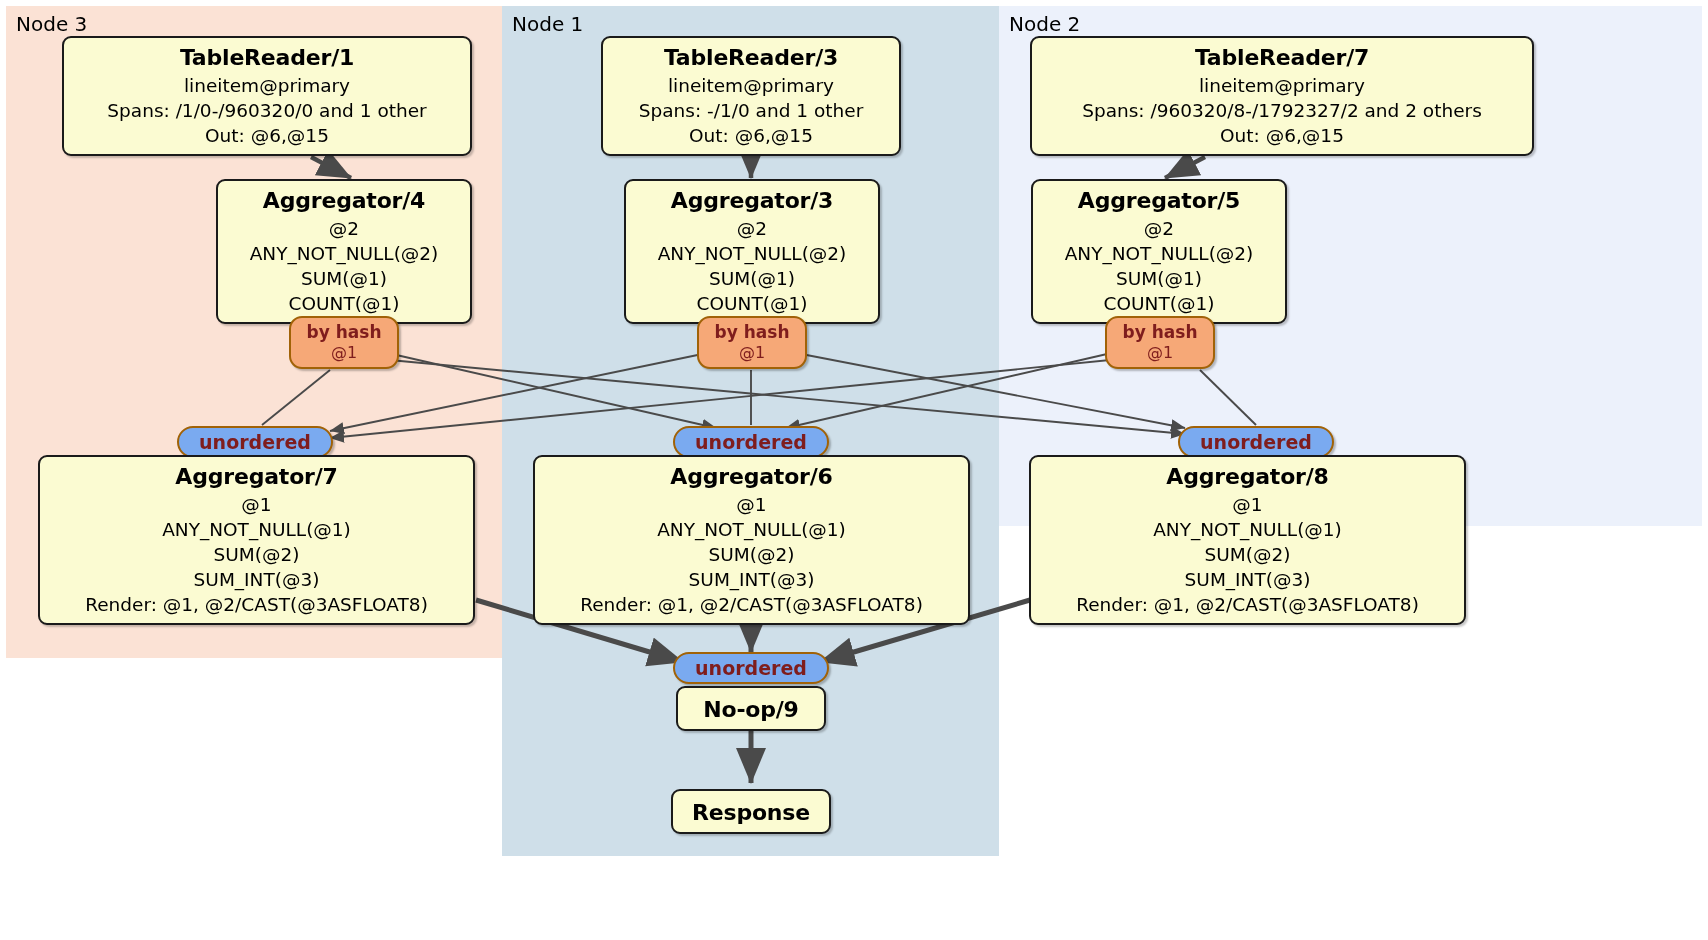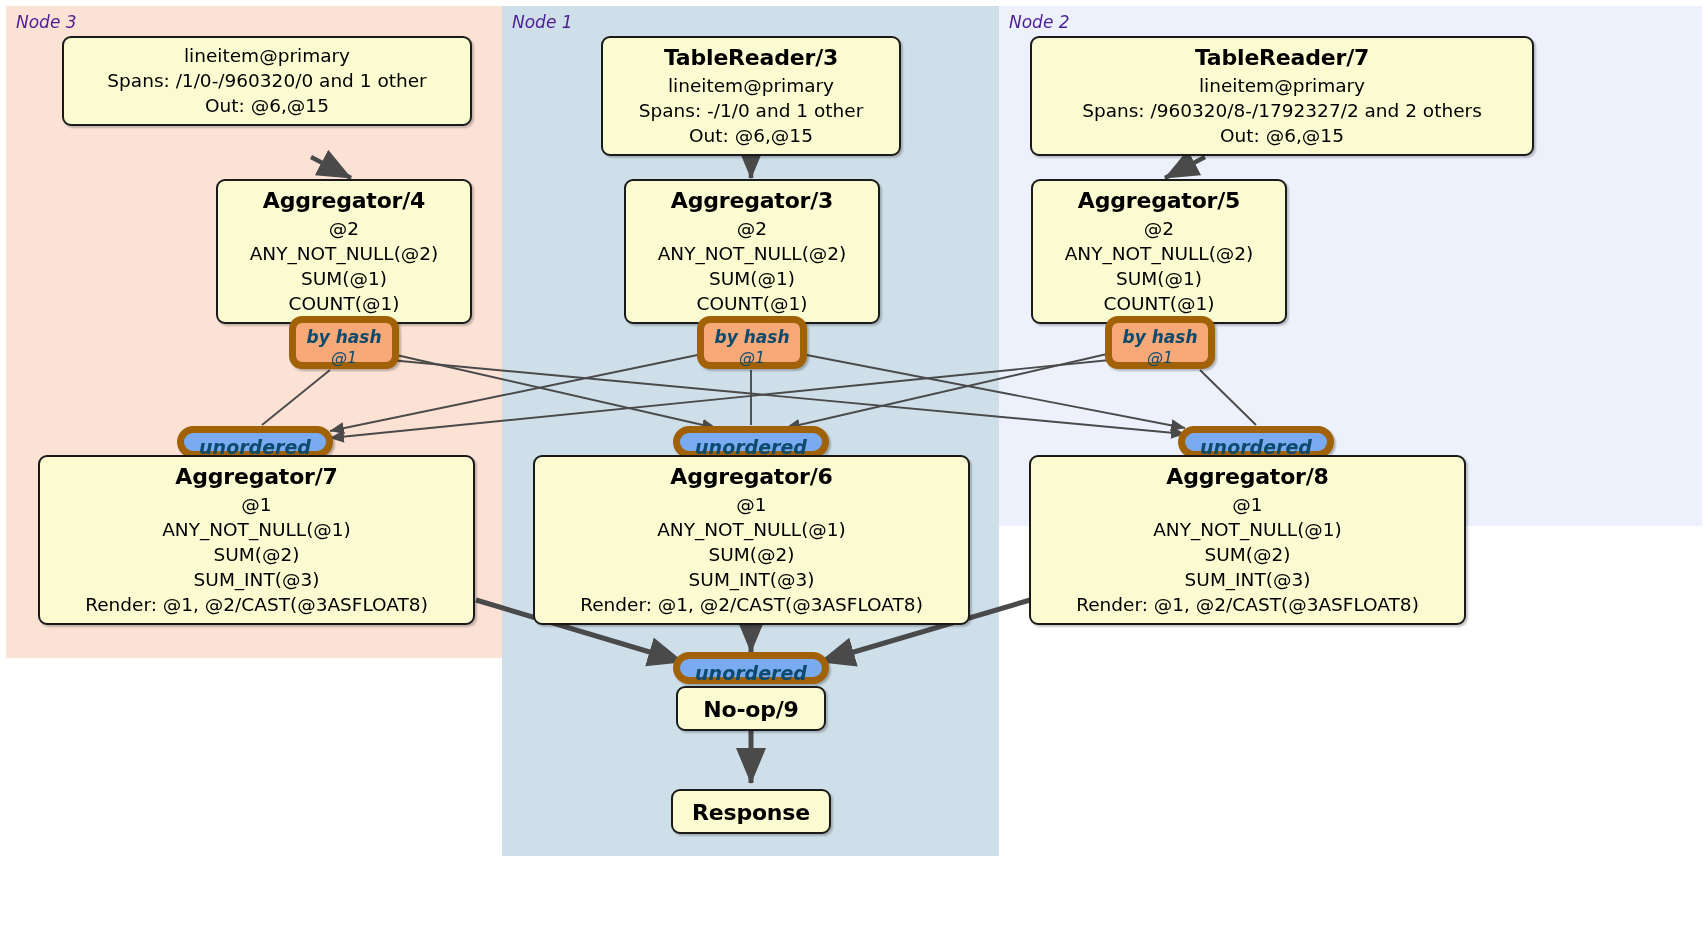--- a/index.html
+++ b/index.html
@@ -17,25 +17,24 @@
   }
   
   .panel {
     position: absolute;
     box-sizing: border-box;
   }
   .panel-label {
     position: absolute;
     top: 6px;
     left: 10px;
-    font-size: 17px;
-    color: #4c1d95;
+    font-size: 20px;
+    color: #000000;
     font-family: "DejaVu Sans", sans-serif;
     white-space: nowrap;
-    font-style: italic;
   }
   
   #edges {
     position: absolute;
     left: 0;
     top: 0;
     width: 1708px;
     height: 940px;
     pointer-events: none;
   }
@@ -68,25 +67,24 @@
     padding: 8px 14px 5px 14px;
   }
   .proc.compact .ttl {
     font-size: 22px;
     line-height: 28px;
   }
   
   .pill {
     position: absolute;
     box-sizing: border-box;
-    border: 7px solid #a16207;
+    border: 2px solid #a16207;
     text-align: center;
-    color: #0c4a6e;
+    color: #7f1d1d;
     box-shadow: 2px 2px 2px rgba(0,0,0,0.25);
-    font-style: italic;
   }
   .pill.hash {
     background: #f6a877;
     border-radius: 13px;
     font-size: 17px;
     font-weight: bold;
     line-height: 21px;
     padding-top: 4px;
   }
   .pill.hash .sub {
@@ -151,20 +149,21 @@
 
       <path d="M476,600 L683,662" stroke-width="5" marker-end="url(#ahs)"></path>
       <path d="M751,625 L751,652" stroke-width="5" marker-end="url(#ahs)"></path>
       <path d="M1030,600 L820,662" stroke-width="5" marker-end="url(#ahs)"></path>
 
       <path d="M751,722 L751,783" stroke-width="5" marker-end="url(#ahs)"></path>
     </g>
   </svg>
 
   <div class="proc" style="left:62px; top:36px; width:410px;">
+    <span class="ttl">TableReader/1</span>
     <span class="ln">lineitem@primary</span>
     <span class="ln">Spans: /1/0-/960320/0 and 1 other</span>
     <span class="ln">Out: @6,@15</span>
   </div>
 
   <div class="proc" style="left:601px; top:36px; width:300px;">
     <span class="ttl">TableReader/3</span>
     <span class="ln">lineitem@primary</span>
     <span class="ln">Spans: -/1/0 and 1 other</span>
     <span class="ln">Out: @6,@15</span>

